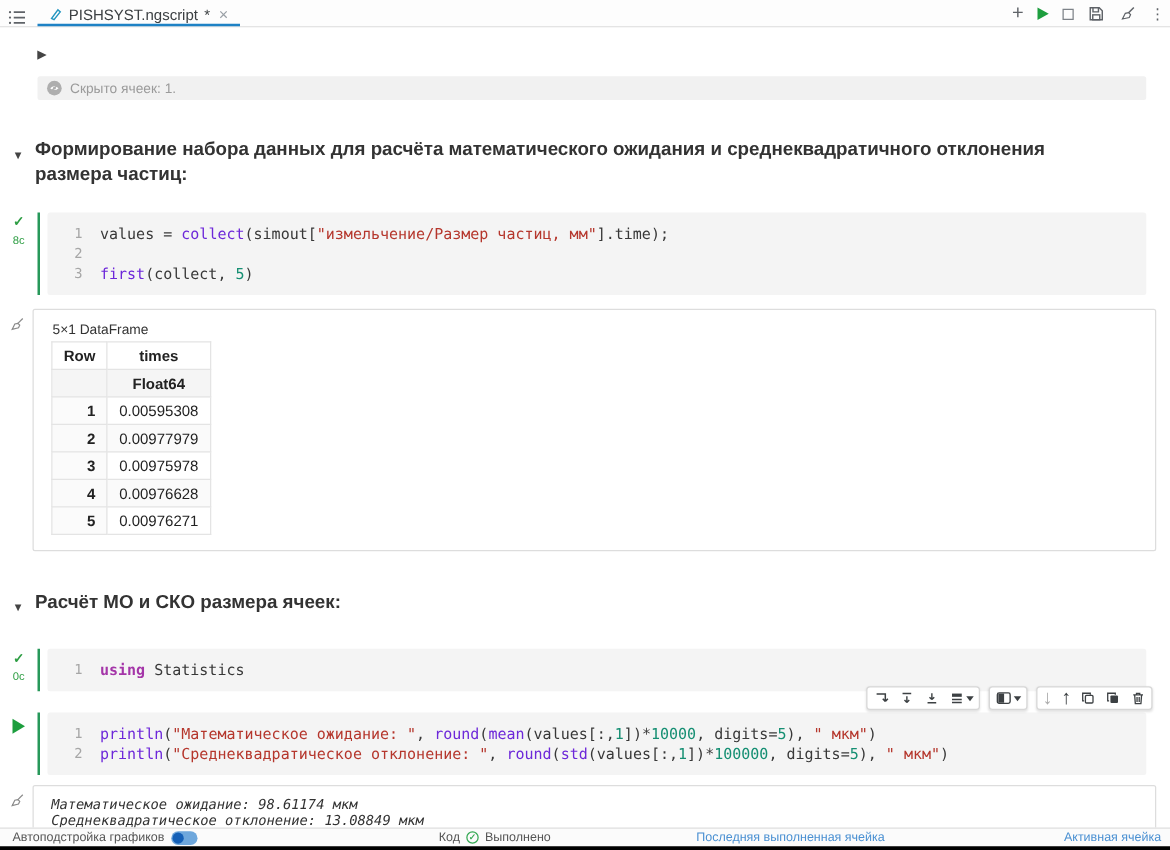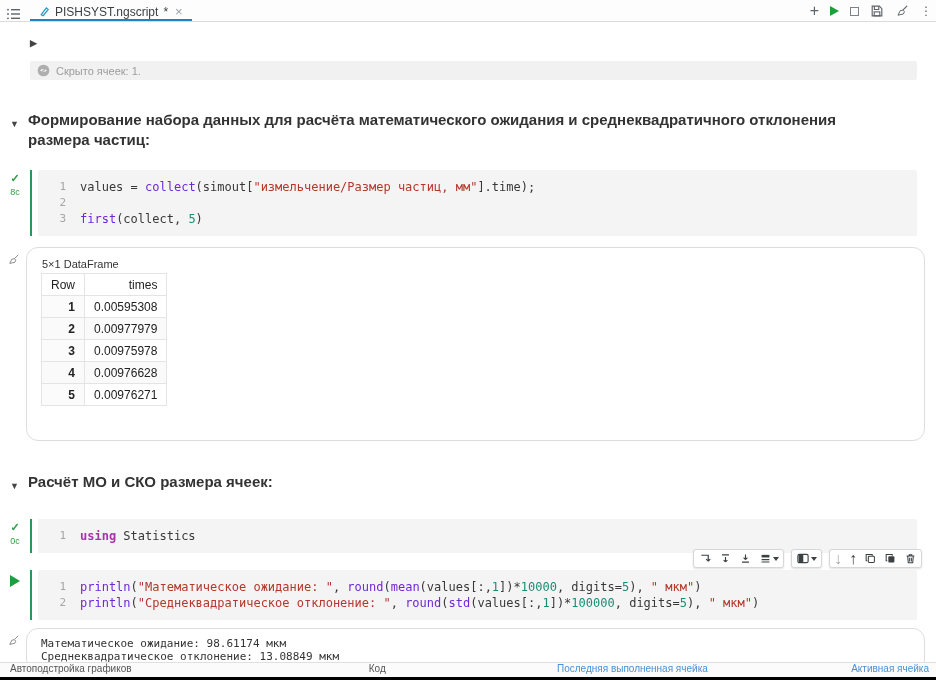--- a/index.html
+++ b/index.html
@@ -47,47 +47,47 @@
   .tk-p { color:#383838; } .tk-f { color:#6d28d9;margin-top:24px; } .tk-s { color:#b5362c; }
   .tk-n { color:#168f73; } .tk-k { color:#a435a8; font-weight:bold; }
 
   .cell1 { margin-top:20px; }
   .cell2 { margin-top:23px; }
   .cell3 { margin-top:1px; }
 
   
   .outrow { display:flex; align-items:stretch; }
   .outgutter { width:26px; flex:none; display:flex; flex-direction:column; align-items:center; padding-top:4px; }
-  .outbox { flex:1; background:#fff; border:1px solid #ddd; border-radius:12px; margin-right:11px; }
+  .outbox { flex:1; background:#fff; border:1px solid #ddd; border-radius:2px; margin-right:11px; }
   .out1 { margin-top:11px; } .out1 .outbox { height:194px; padding:10px 14px; }
-  .out3 { margin-top:8px; } .out3 .outbox { padding:8px 0 8px 14px; }
+  .out3 { margin-top:8px;font-style:italic; } .out3 .outbox { padding:8px 0 8px 14px; }
   .mono-out { font-family:"DejaVu Sans Mono", monospace; font-size:11px; line-height:13px; color:#333; }
 
   
   .df-cap { font-size:11px; color:#333; margin:0 0 3px 1px; }
   .df-table { border-collapse:collapse; font-size:12px; color:#222; }
   .df-table th, .df-table td { border:1px solid #e4e4e4; padding:2px 9px; height:22px; font-weight:normal; }
-  .df-table th { font-weight:normal; text-align:right; background:#fff; }
+  .df-table th { font-weight:bold; text-align:center; background:#fff; }
   .df-table .typerow th { background:#f5f5f5; }
   .df-table td.rownum { font-weight:bold; text-align:right; background:#fbfbfb; min-width:18px; }
   .df-table tr.even td { background:#fafafa; }
   .df-table td.val { min-width:66px; }
 
   
   .ctoolbar { display:flex; justify-content:flex-end; gap:7px; margin:-4px 14px 2px 0; height:19px; position:relative; z-index:5; }
   .tgroup { background:#fff; border:1px solid #d7d7d7; border-radius:3px; box-shadow:0 1px 2px rgba(0,0,0,.12);
     display:flex; align-items:center; padding:0 4px; gap:7px; height:19px; }
   .tbico { display:flex; align-items:center; color:#3c4043; cursor:pointer; }
   .tbico.dim { color:#aaa; }
   .caret { width:0; height:0; border-top:4px solid #3c4043; border-left:3.5px solid transparent; border-right:3.5px solid transparent; margin-left:1px; }
 
   
   .statusbar { position:absolute; left:0; right:0; bottom:3px; height:15px; background:#fbfbfb;
     border-top:1px solid #e0e0e0; font-size:10px; color:#555; }
-  .sb-item { position:absolute; top:0; height:14px; display:flex; align-items:center; gap:5px;flex-direction:column; }
+  .sb-item { position:absolute; top:0; height:14px; display:flex; align-items:center; gap:5px; }
   .toggle { width:21px; height:11px; background:#6ea7dc; border-radius:6px; position:relative; cursor:pointer; }
   .toggle .knob { position:absolute; left:1px; top:1px; width:9px; height:9px; border-radius:50%; background:#1560b7; }
   .ok-circ { width:10px; height:10px; border:1px solid #34a853; border-radius:50%; color:#34a853;
     font-size:7px; display:flex; align-items:center; justify-content:center; font-weight:bold; }
   .sb-link { color:#4a90d2; cursor:pointer; }
   .bottombar { position:absolute; left:0; right:0; bottom:0; height:3px; background:#000; }
 
   svg { display:block; }
 </style>
 </head>
@@ -194,20 +194,24 @@
         </span>
       </div>
       <div class="outbox">
         <div class="df-cap">5×1 DataFrame</div>
         <table class="df-table">
             <thead>
               <tr>
                 <th>Row</th>
                 <th>times</th>
               </tr>
+              <tr class="typerow">
+                <th></th>
+                <th>Float64</th>
+              </tr>
             </thead>
             <tbody>
               <tr>
                 <td class="rownum">1</td>
                 <td class="val">0.00595308</td>
               </tr>
               <tr class="even">
                 <td class="rownum">2</td>
                 <td class="val">0.00977979</td>
               </tr>

